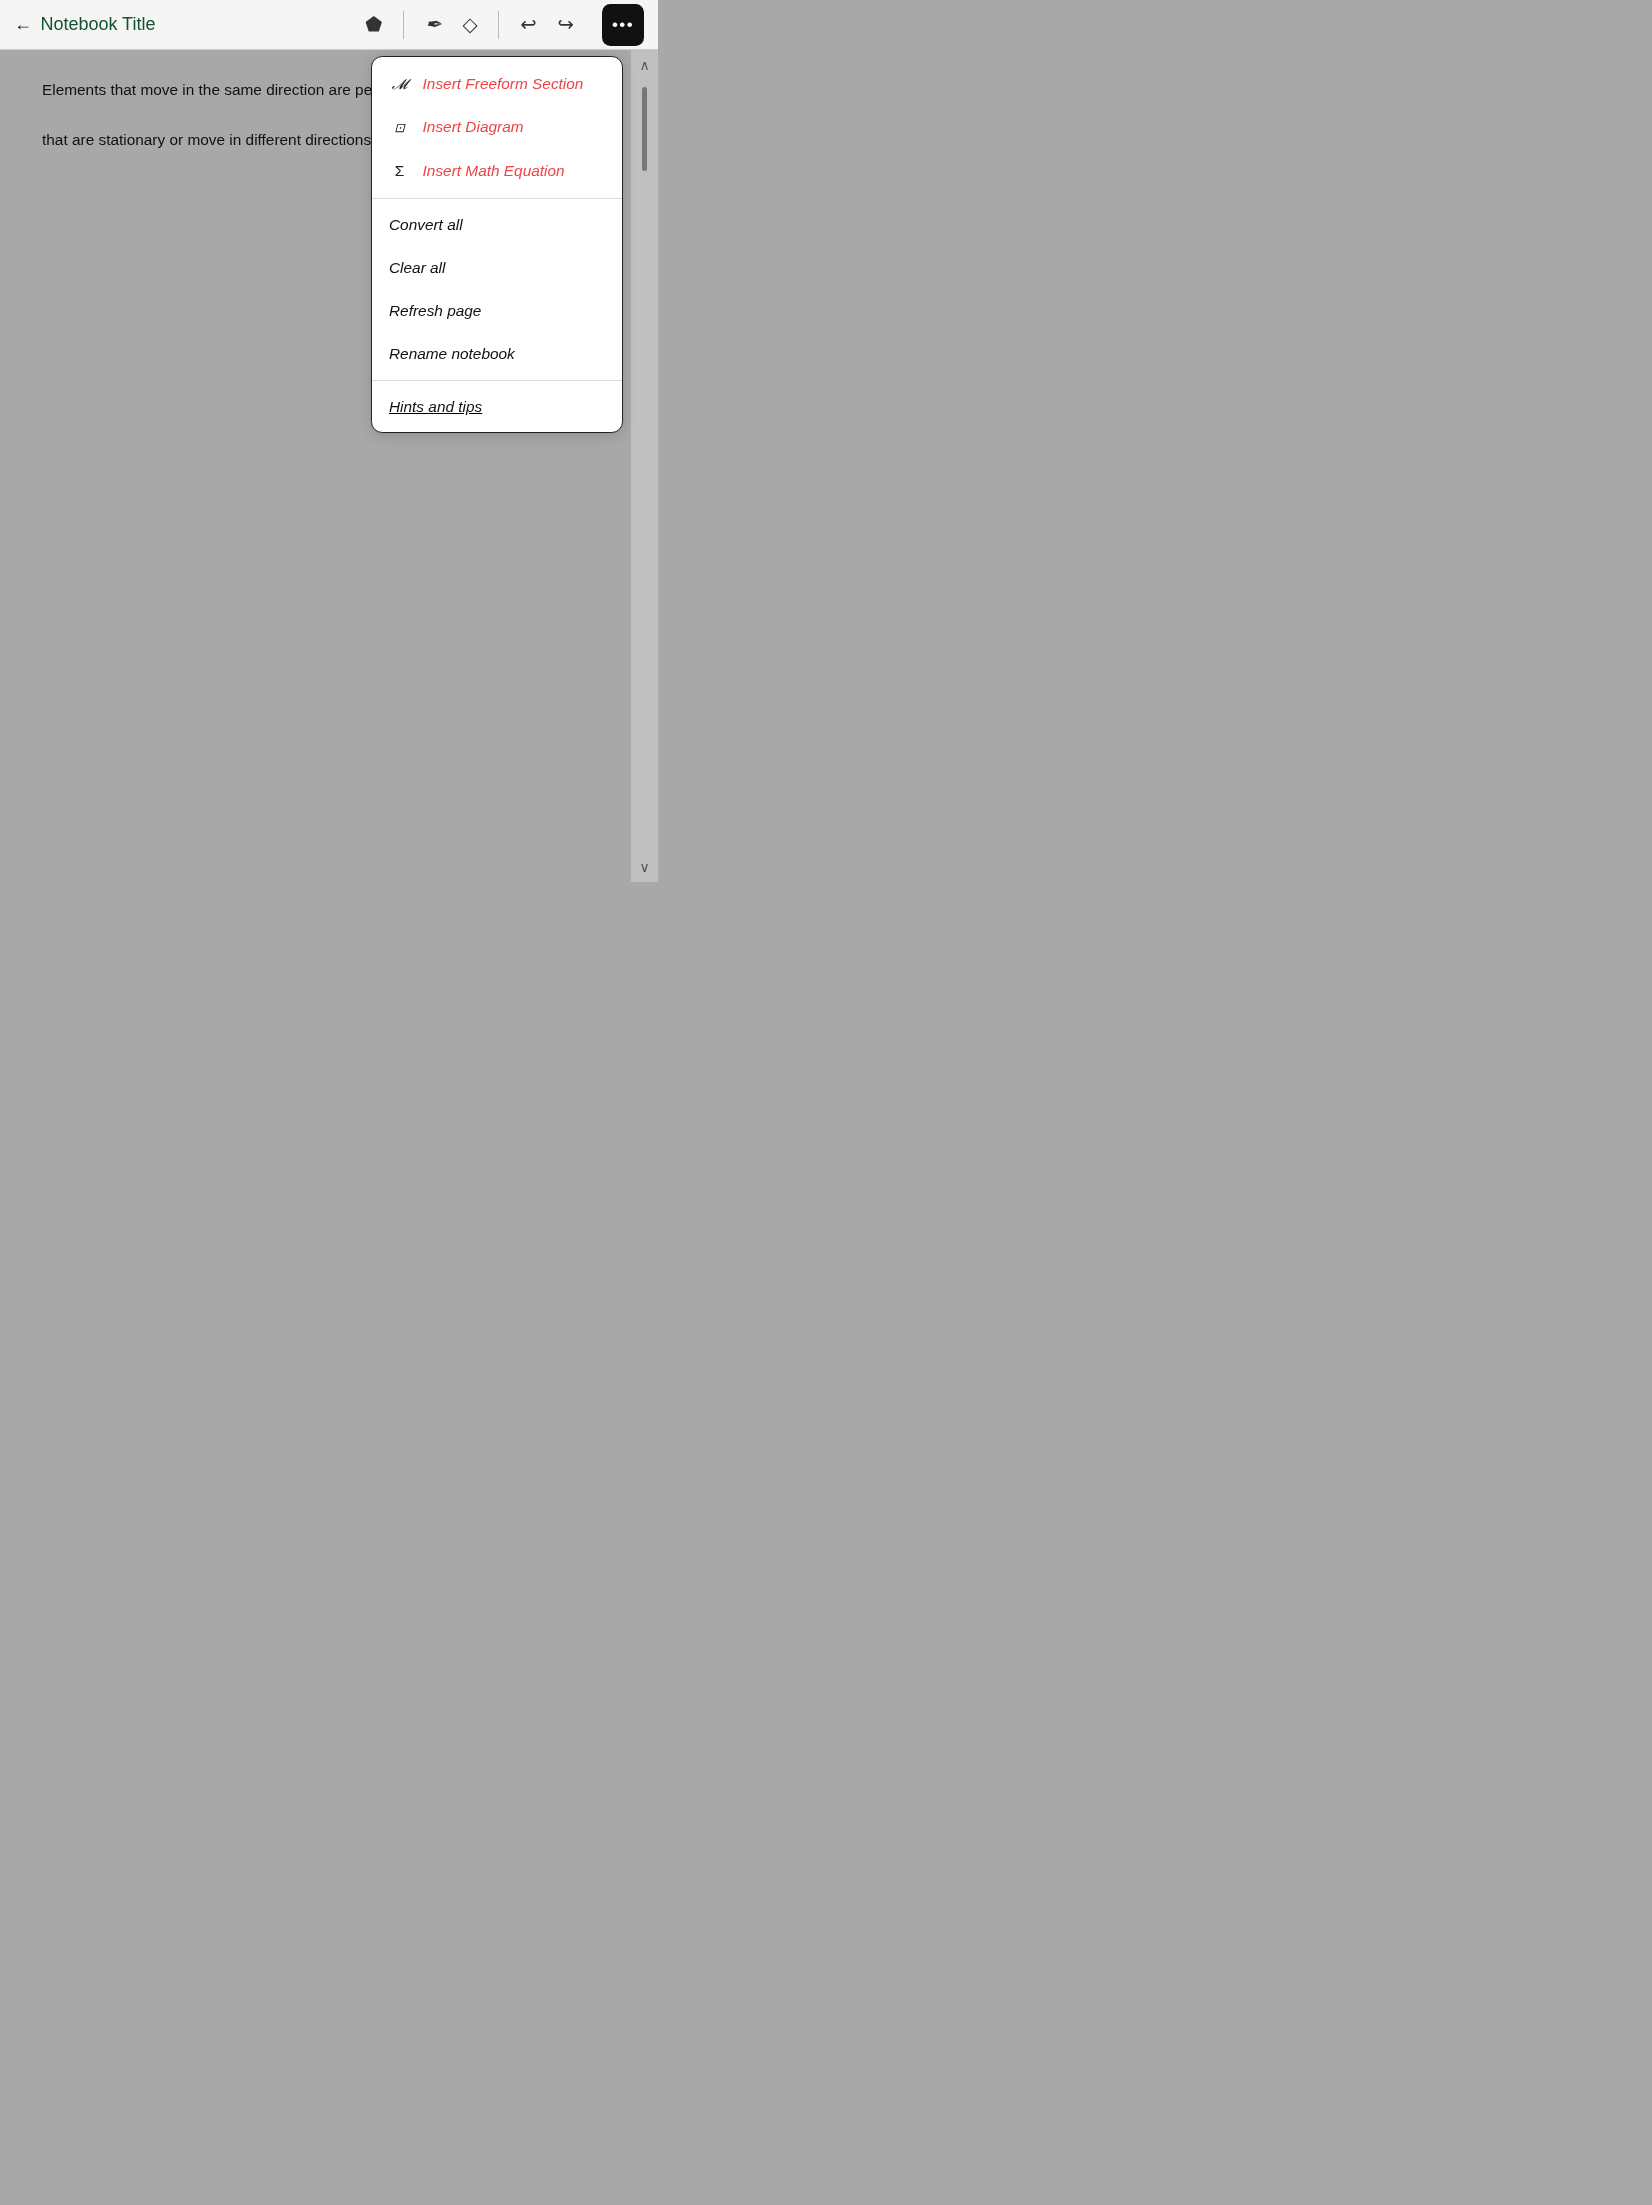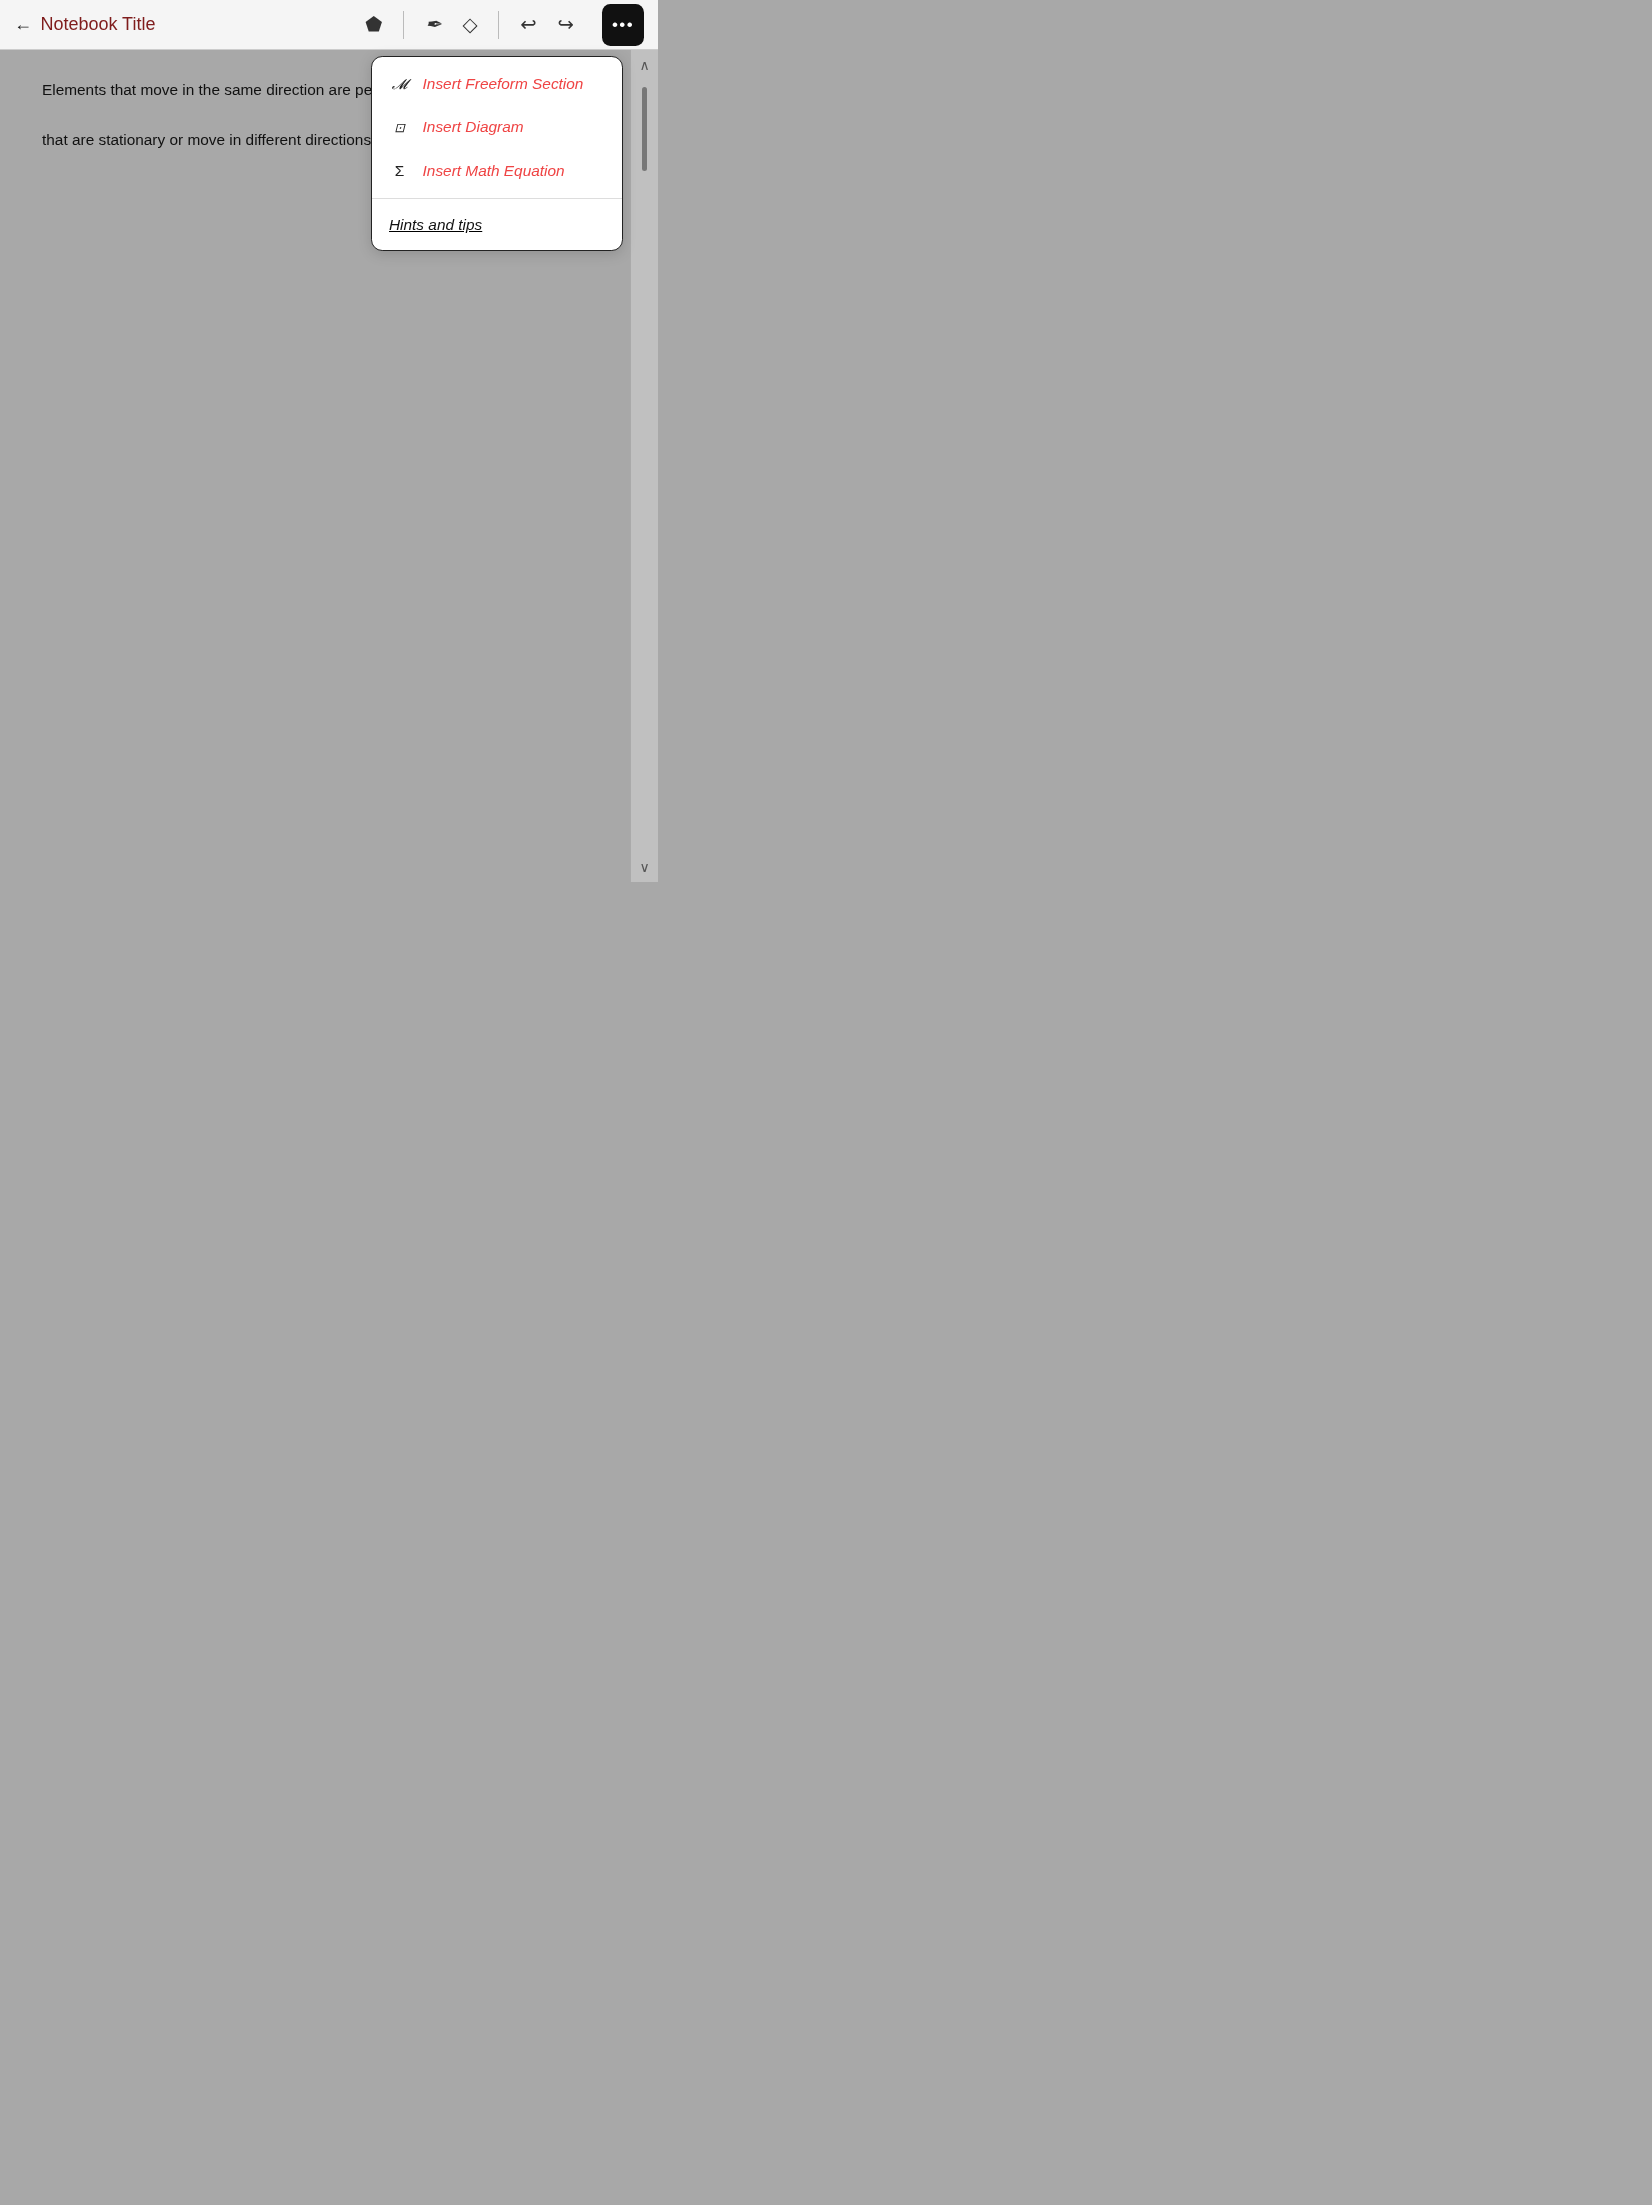--- a/index.html
+++ b/index.html
@@ -34,21 +34,21 @@
     }
 
     .back-arrow {
       font-size: 18px;
       color: #222;
     }
 
     .notebook-title {
       font-size: 18px;
       font-weight: 500;
-      color: #7f1d1d;
+      color: #14532d;
     }
 
     .header-tools {
       display: flex;
       align-items: center;
       gap: 21px;
     }
 
     .tool-icon {
       font-size: 19.6px;
@@ -273,18 +273,24 @@
     <div class="menu-item">
       <span class="menu-icon" style="font-size:12.6px;">⊡</span>
       <span class="menu-label">Insert Diagram</span>
     </div>
     <div class="menu-item">
       <span class="menu-icon" style="font-size:15.4px; font-style:normal;">Σ</span>
       <span class="menu-label">Insert Math Equation</span>
     </div>
   </div>
 
+  <div class="menu-section-middle">
+    <div class="menu-item-simple">Convert all</div>
+    <div class="menu-item-simple">Clear all</div>
+    <div class="menu-item-simple">Refresh page</div>
+    <div class="menu-item-simple">Rename notebook</div>
+  </div>
 
   <div class="menu-section-bottom">
     <div class="menu-item-simple">Hints and tips</div>
   </div>
 </div>
 
 
 </body></html>

